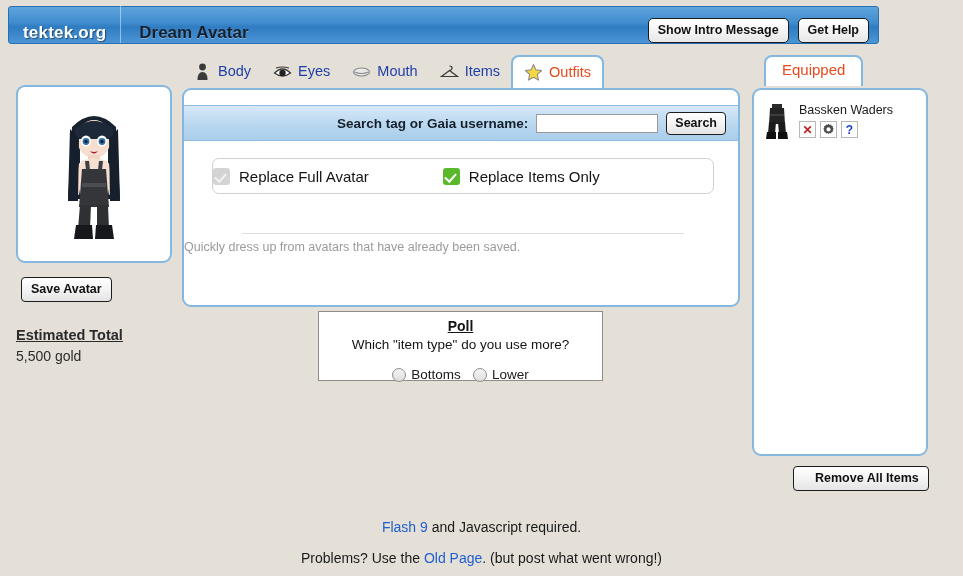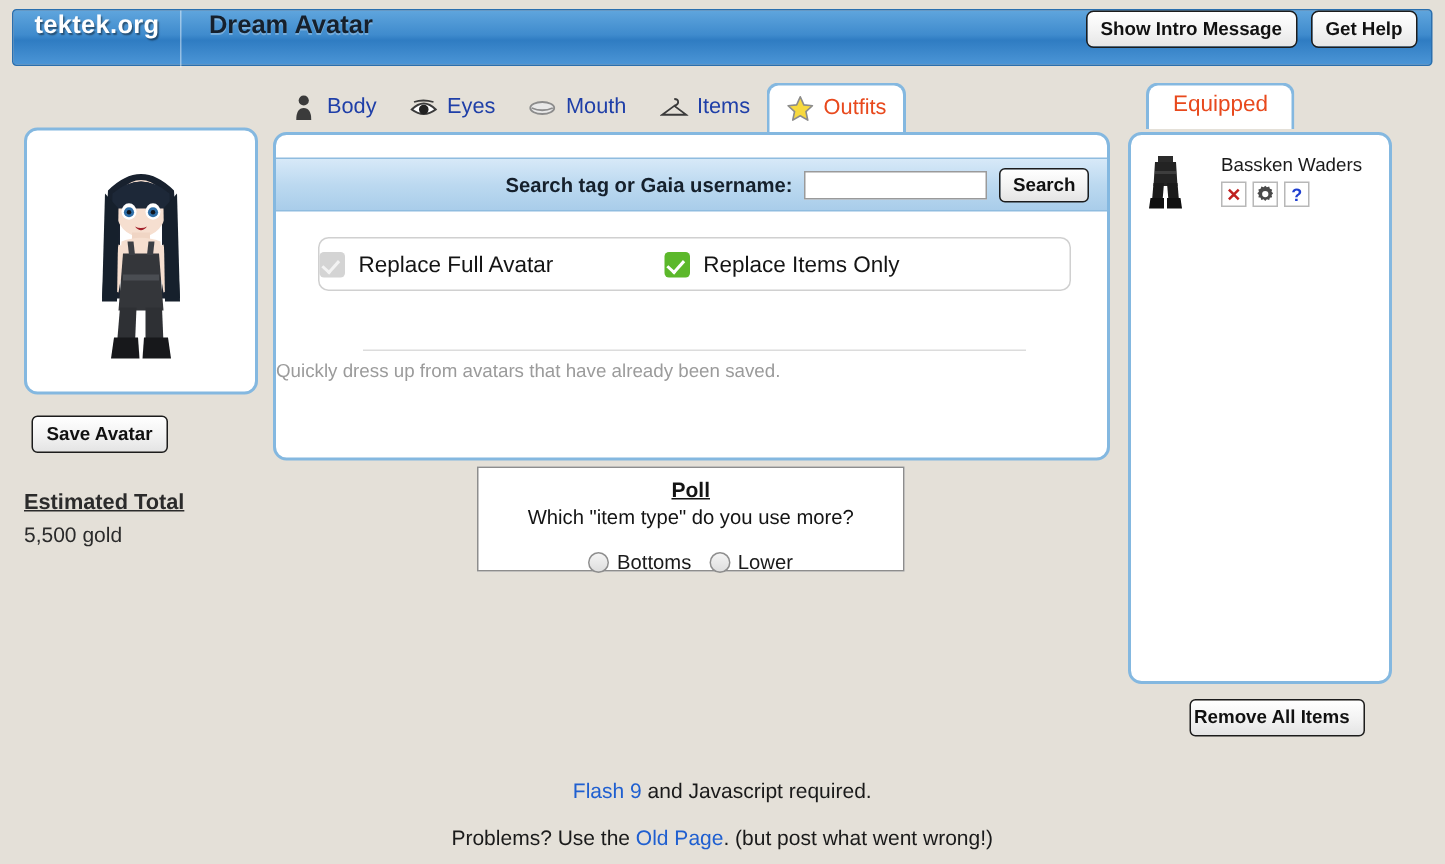--- a/index.html
+++ b/index.html
@@ -15,28 +15,28 @@
     color: #1a1a1a;
     overflow: hidden;
     position: relative;
   }
 
   
   .header {
     position: absolute;
     left: 8px;
     top: 6px;
-    width: 947px;
+    width: 871px;
     height: 38px;
     border-radius: 3px;
     background: linear-gradient(to bottom, #5fa5dd 0%, #3f8bcd 45%, #2f7cc2 55%, #4b95d6 100%);
     border: 1px solid #2a6fae;
     box-sizing: border-box;
     display: flex;
-    align-items: flex-start;
+    align-items: flex-end;
   }
   .brand {
     color: #ffffff;
     font-weight: bold;
     font-size: 17px;
     padding: 0 14px 0 14px;
     text-shadow: 1px 1px 1px rgba(0,0,0,.45);
     letter-spacing: .2px;
   }
   .brand-sep {
@@ -331,21 +331,21 @@
     top: 88px;
     width: 176px;
     height: 368px;
     background: #ffffff;
     border: 2px solid #84b8e0;
     border-radius: 9px;
     box-sizing: border-box;
   }
   .eq-item {
     display: flex;
-    gap: 24px;
+    gap: 9px;
     padding: 12px 10px 0 10px;
   }
   .eq-thumb { flex: none; width: 26px; }
   .eq-item-name {
     font-size: 12.5px;
     color: #1a1a1a;
     line-height: 15px;
   }
   .eq-icons {
     display: flex;
@@ -371,21 +371,21 @@
     position: absolute;
     left: 793px;
     top: 466px;
     background: linear-gradient(to bottom, #ffffff 0%, #f2f2f2 55%, #e4e4e4 100%);
     border: 1px solid #1c1c1c;
     border-radius: 4px;
     font-family: "Liberation Sans", sans-serif;
     font-size: 12.5px;
     font-weight: bold;
     color: #111;
-    padding: 4px 9px 5px 2px;
+    padding: 4px 9px 5px 21px;
     cursor: pointer;
   }
 
   
   .footer-line {
     position: absolute;
     width: 100%;
     left: 0;
     text-align: center;
     font-size: 14px;

